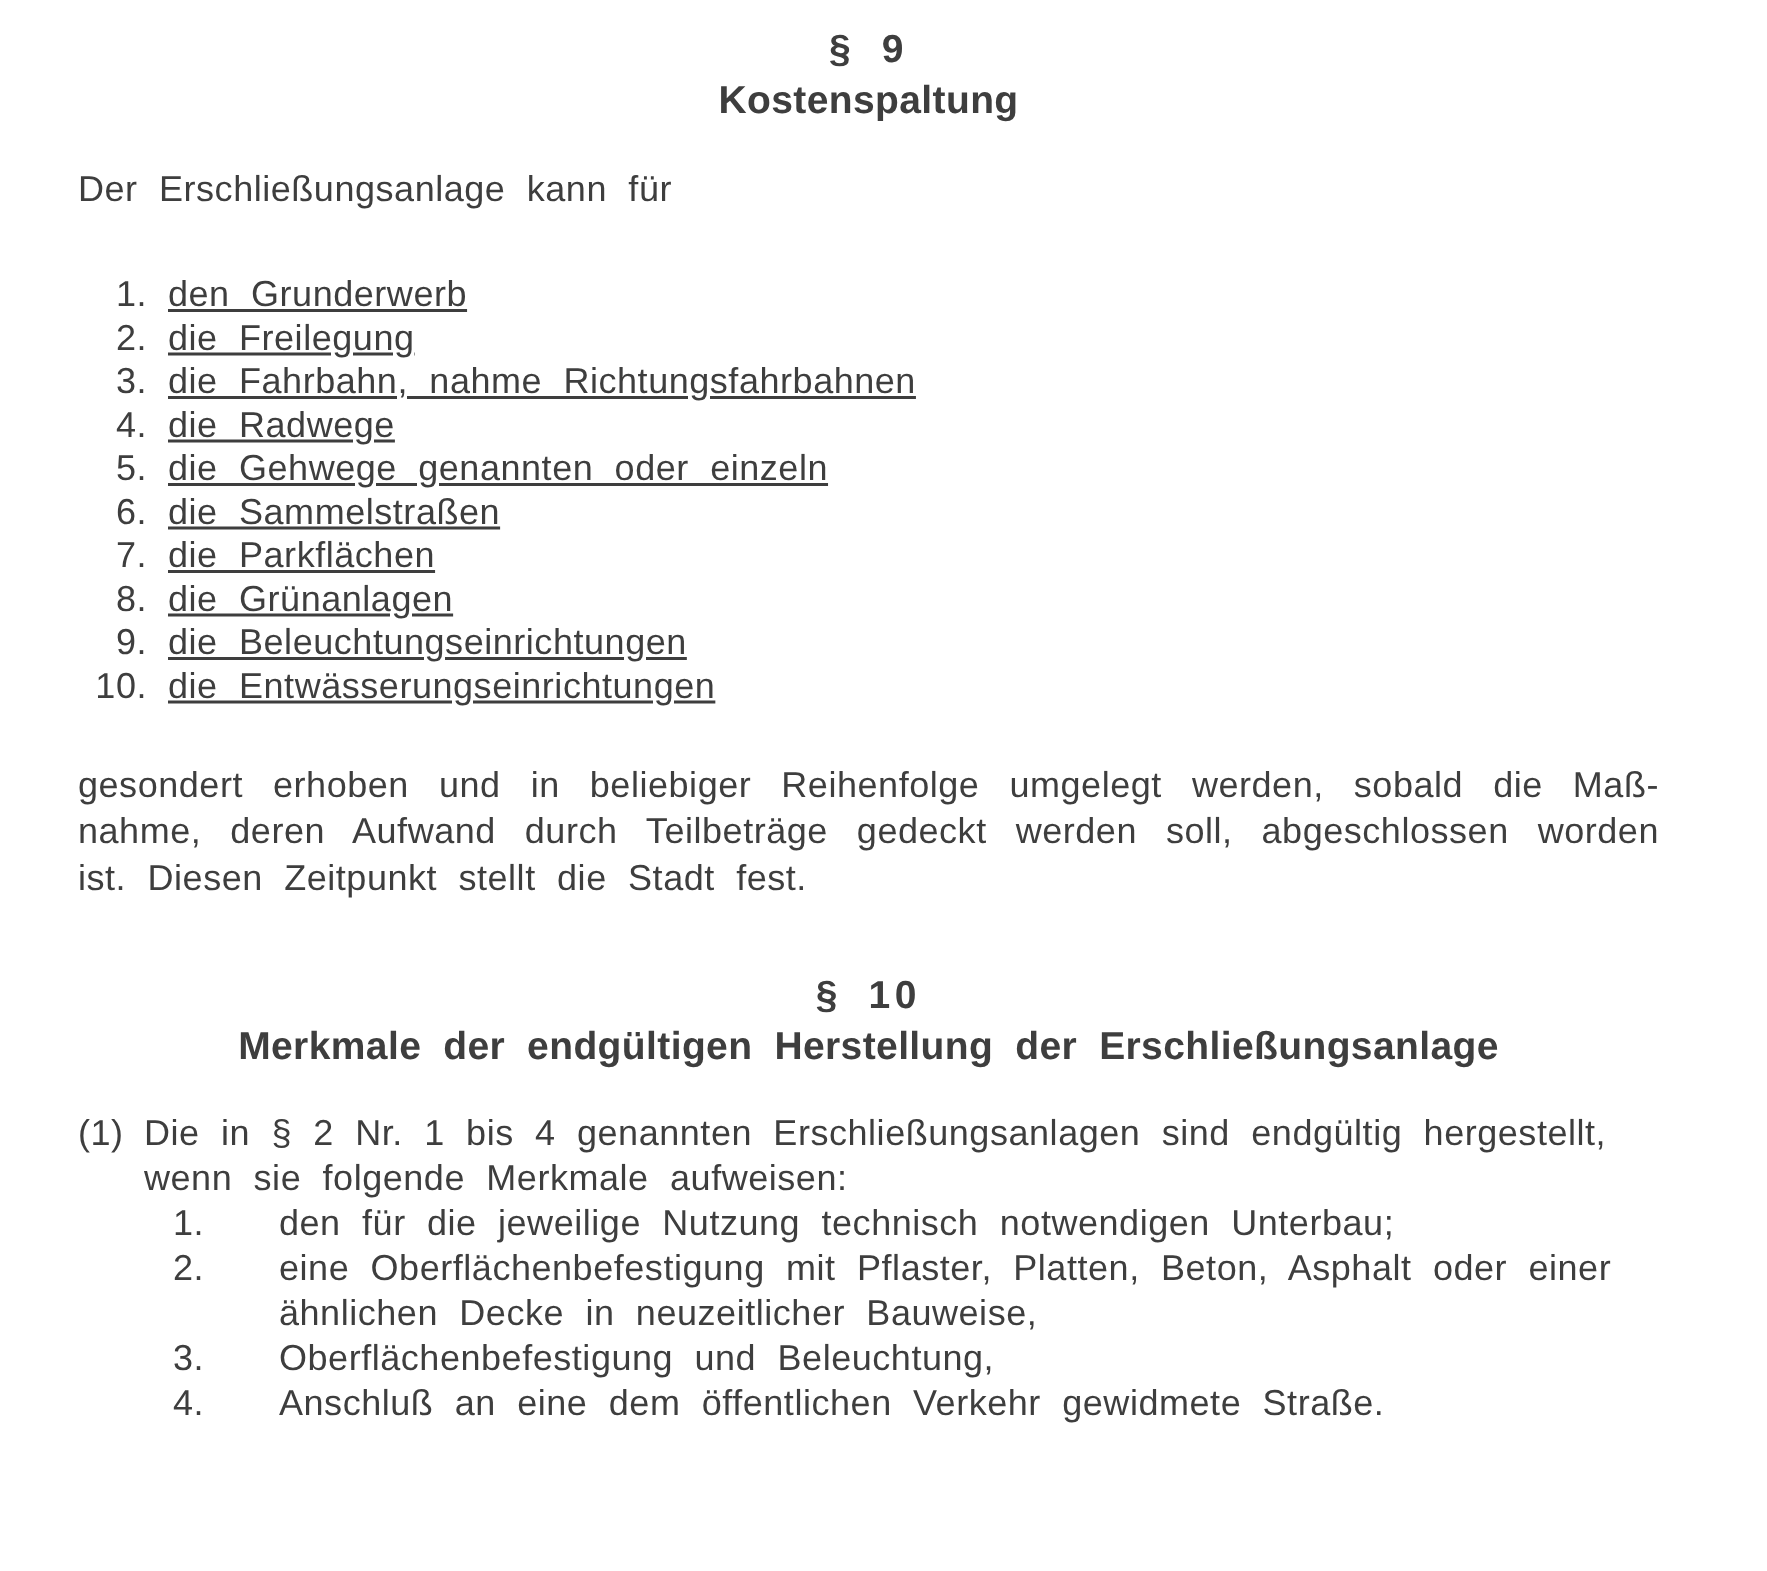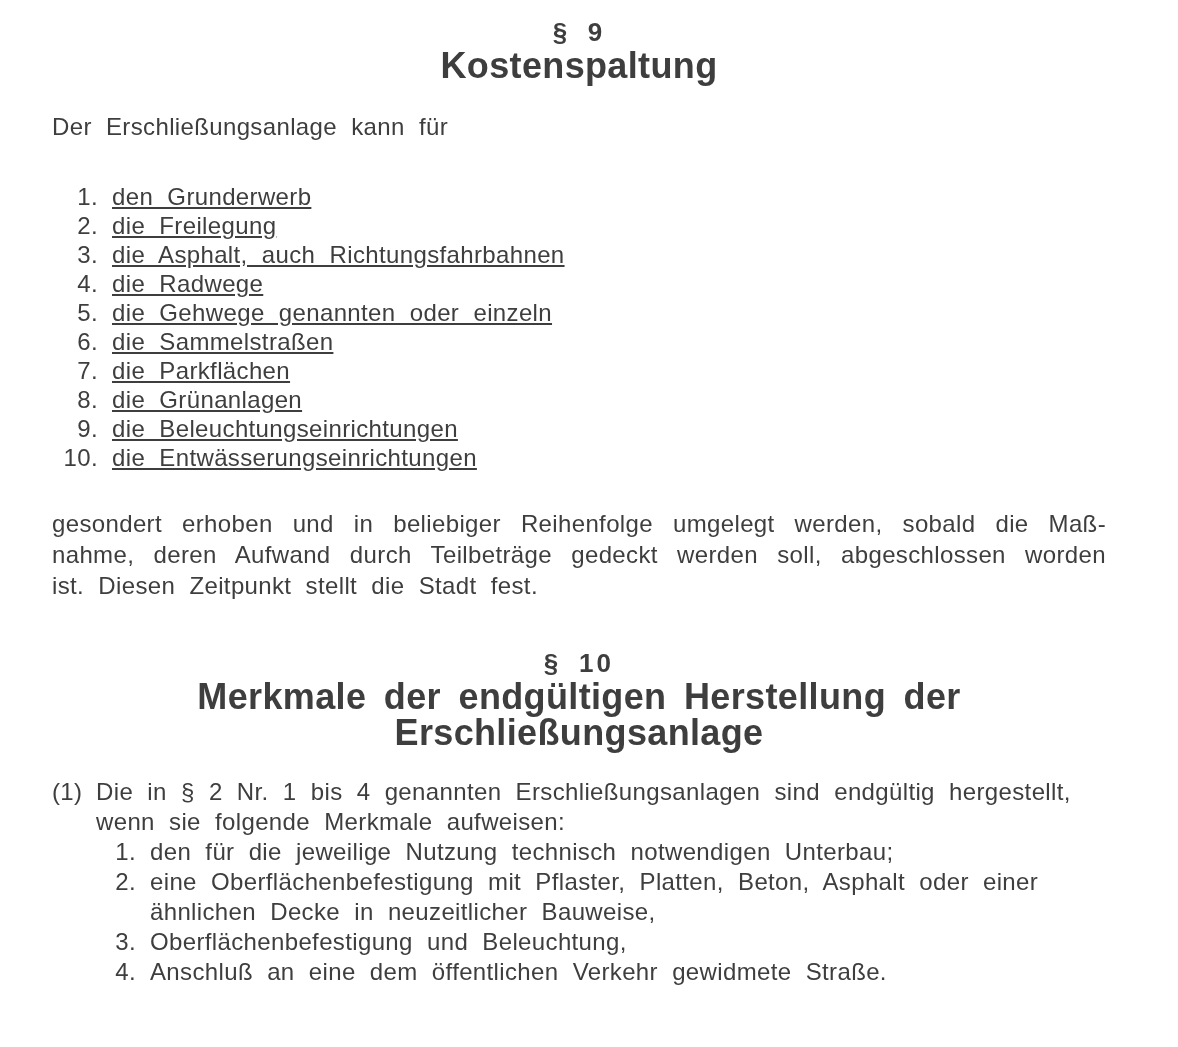--- a/index.html
+++ b/index.html
@@ -26,21 +26,21 @@
 
   .sec-head { text-align: center; }
   .sec-num {
     font-weight: 700;
     font-size: 26px;
     line-height: 32px;
     letter-spacing: 0.12em;
   }
   .sec-title {
     font-weight: 700;
-    font-size: 36px;
+    font-size: 26px;
     line-height: 36px;
     letter-spacing: 0.01em;
   }
 
   .intro {
     margin: 28px 0 0 0;
     line-height: 30px;
   }
 
   ol.plain-list {
@@ -90,21 +90,21 @@
   ol.sub-list li {
     display: flex;
     line-height: 30px;
   }
   ol.sub-list .num {
     flex: 0 0 28px;
     text-align: right;
     margin-right: 14px;
     white-space: nowrap;
   }
-  ol.sub-list .txt { flex: 1 1 auto; }
+  ol.sub-list .txt { flex: 1 1 auto; margin-left: 36px; }
 </style>
 </head>
 <body>
 
 <div class="page">
 
   <header class="sec-head">
     <div class="sec-num">§ 9</div>
     <div class="sec-title">Kostenspaltung</div>
   </header>
@@ -115,21 +115,21 @@
     <li>
         <span class="num">1.</span>
         <span class="txt">den Grunderwerb</span>
       </li>
     <li>
         <span class="num">2.</span>
         <span class="txt">die Freilegung</span>
       </li>
     <li>
         <span class="num">3.</span>
-        <span class="txt">die Asphalt, auch Richtungsfahrbahnen</span>
+        <span class="txt">die Fahrbahn, nahme Richtungsfahrbahnen</span>
       </li>
     <li>
         <span class="num">4.</span>
         <span class="txt">die Radwege</span>
       </li>
     <li>
         <span class="num">5.</span>
         <span class="txt">die Gehwege genannten oder einzeln</span>
       </li>
     <li>

